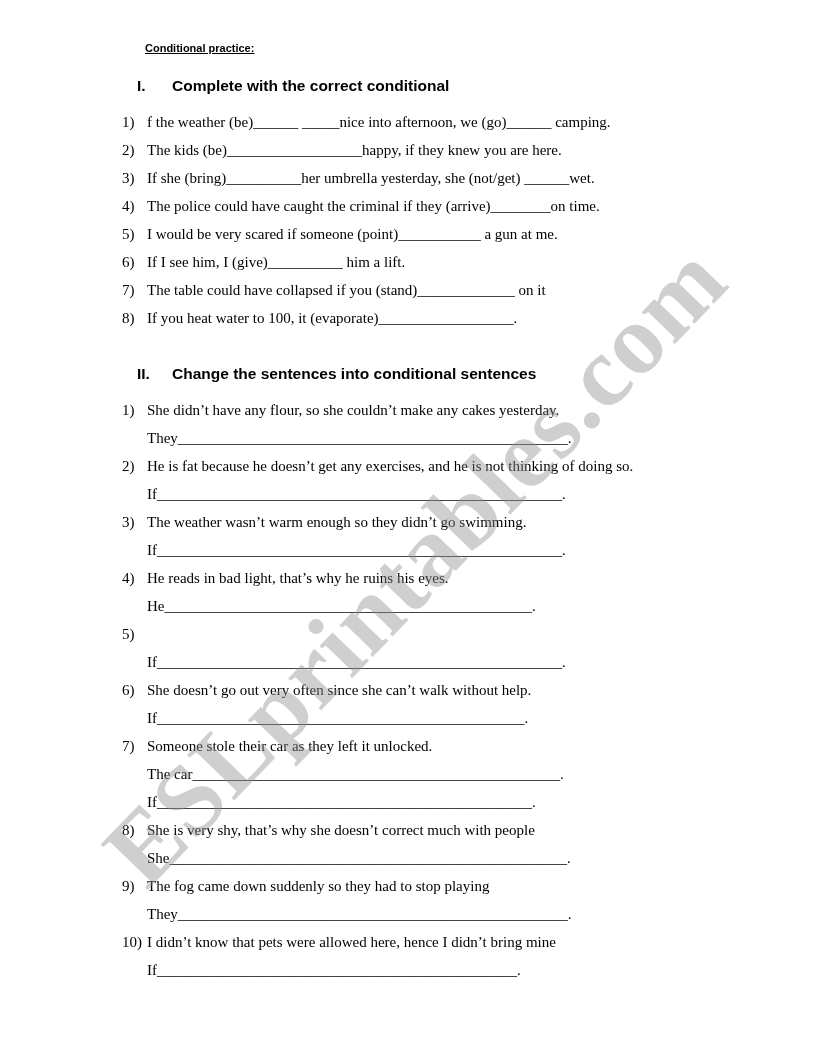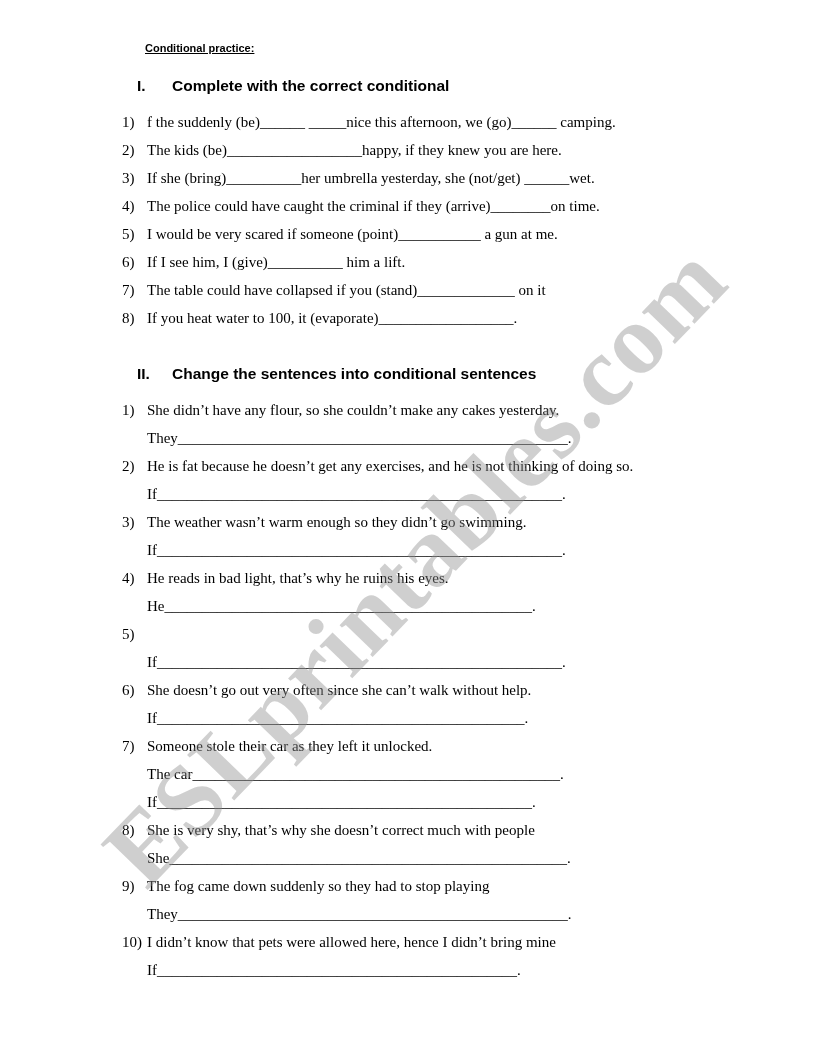--- a/index.html
+++ b/index.html
@@ -90,21 +90,21 @@
   <div class="doc-title">Conditional practice:</div>
 
   <div class="section-heading">
     <span class="numeral">I.</span>
     <span class="heading-text">Complete with the correct conditional</span>
   </div>
 
   <div class="s1-list">
     <div class="item">
       <span class="num">1)</span>
-      <span class="line">f the suddenly (be)______ _____nice this afternoon, we (go)______ camping.</span>
+      <span class="line">f the weather (be)______ _____nice into afternoon, we (go)______ camping.</span>
     </div>
     <div class="item">
       <span class="num">2)</span>
       <span class="line">The kids (be)__________________happy, if they knew you are here.</span>
     </div>
     <div class="item">
       <span class="num">3)</span>
       <span class="line">If she (bring)__________her umbrella yesterday, she (not/get) ______wet.</span>
     </div>
     <div class="item">

